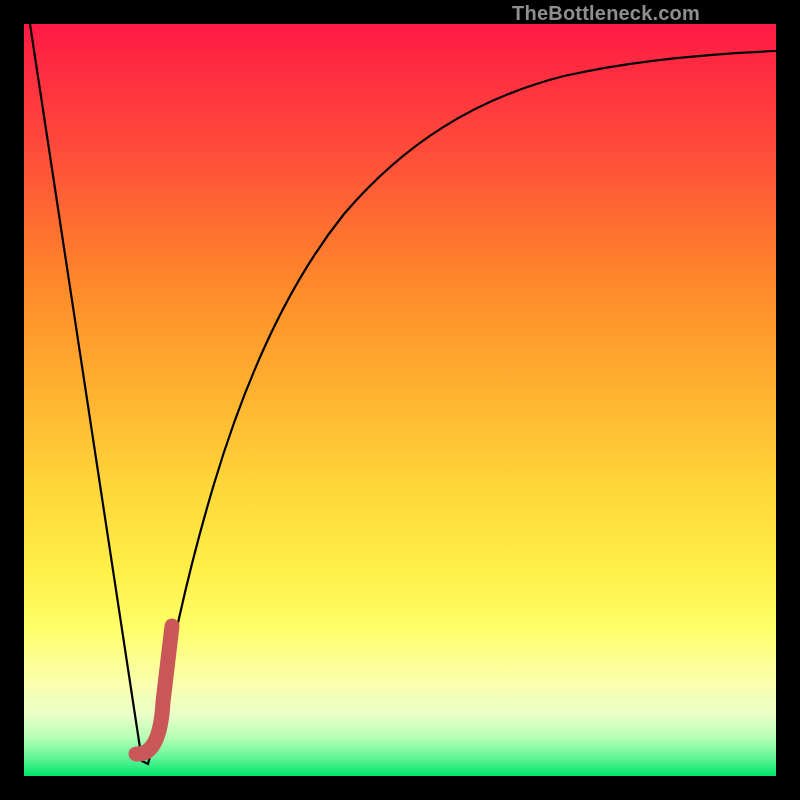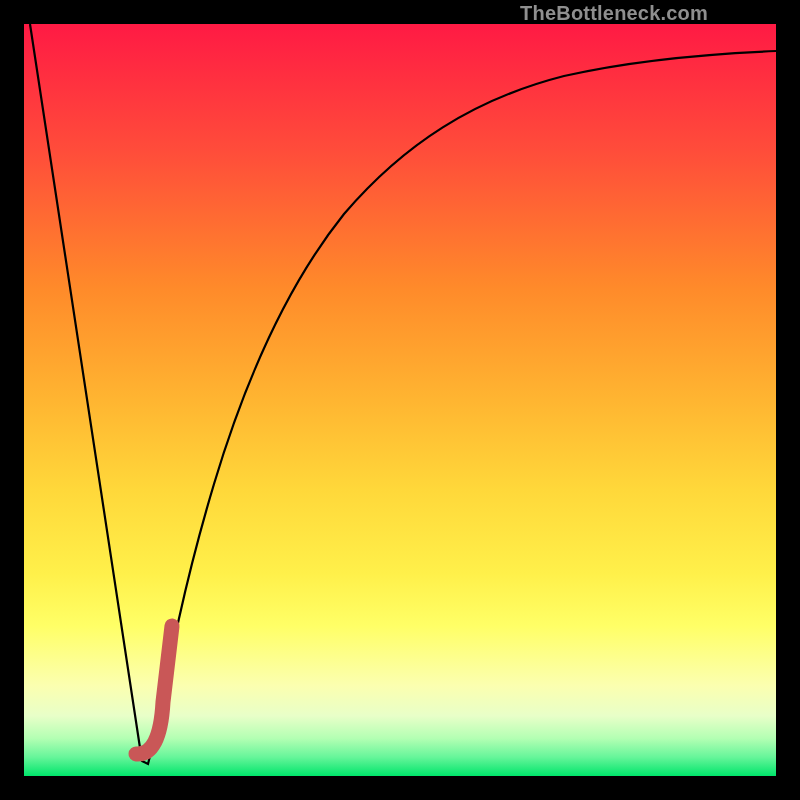--- a/index.html
+++ b/index.html
@@ -10,21 +10,20 @@
     background: #000;
     overflow: hidden;
   }
   .frame {
     position: absolute;
     left: 0;
     top: 0;
     width: 708px;
     height: 800px;
     background: #000;
-    padding-left: 8px;
   }
   .plot {
     position: absolute;
     left: 24px;
     top: 24px;
     width: 752px;
     height: 752px;
   }
   .watermark {
     position: absolute;

